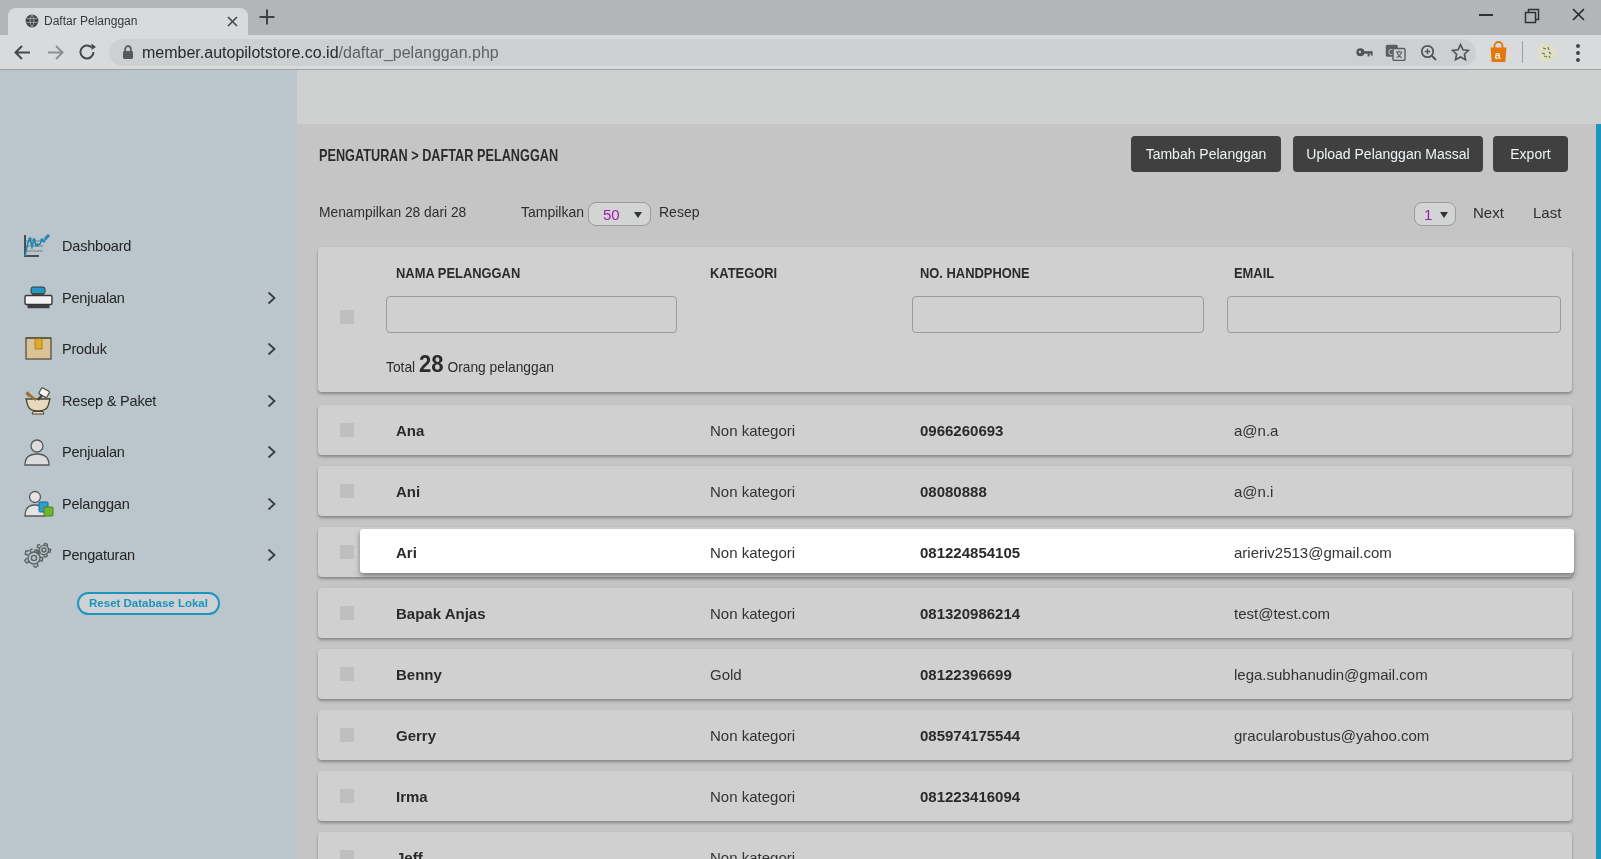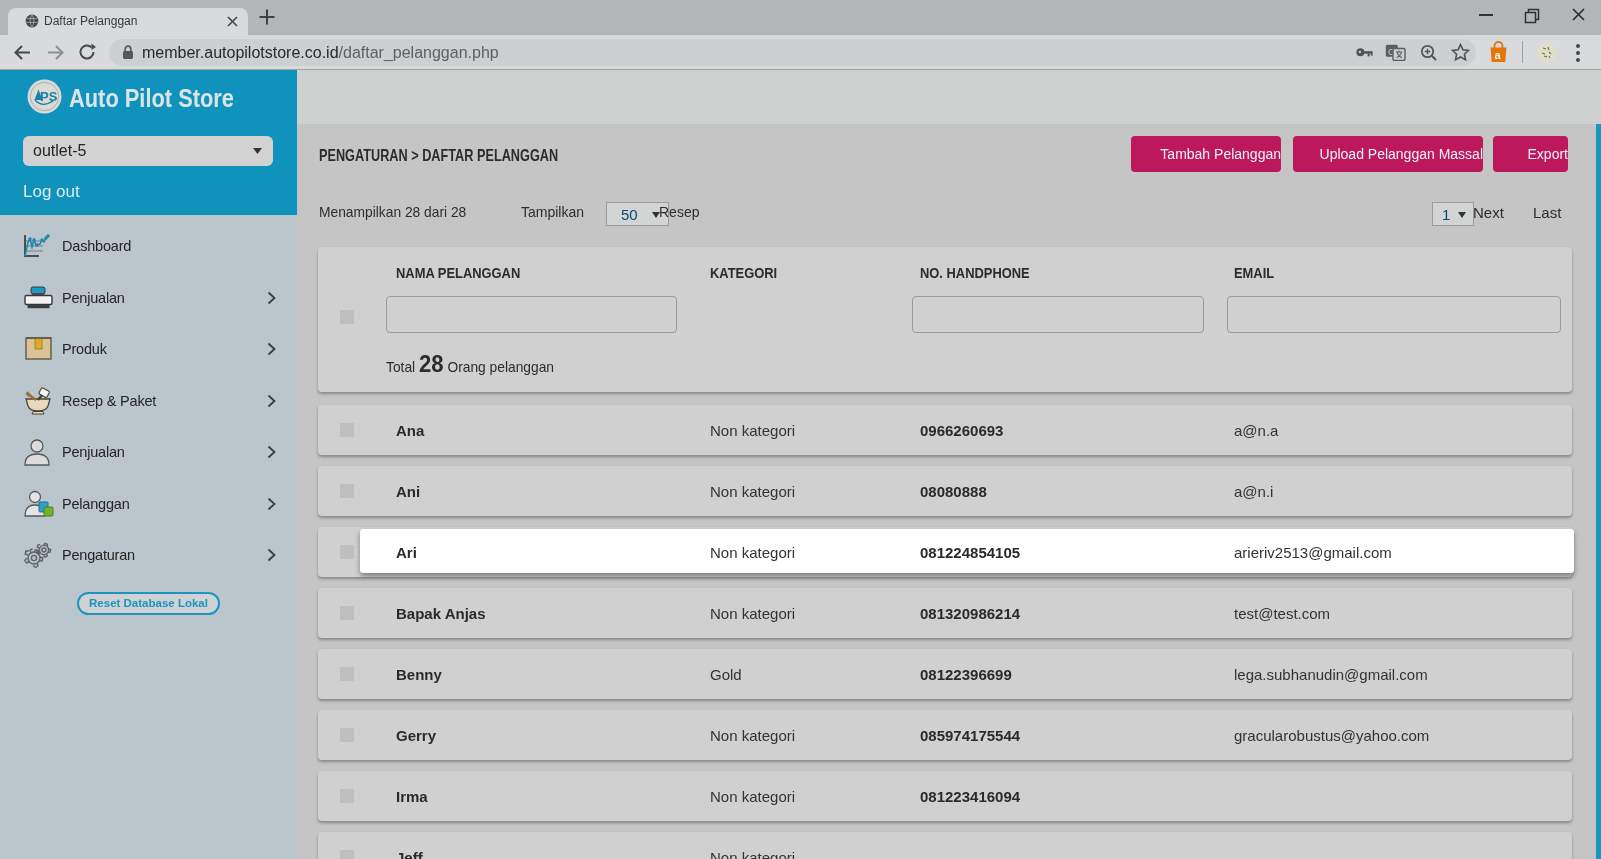--- a/index.html
+++ b/index.html
@@ -24,23 +24,23 @@
 #brand { position:absolute; left:69px; top:13px; color:#dce4e6; font-size:26px; font-weight:bold; transform:scaleX(0.84); transform-origin:0 0; white-space:nowrap; }
 .menuitem { position:absolute; left:0; width:297px; height:52px; }
 .mlabel { position:absolute; left:62px; top:50%; transform:translateY(-50%); font-size:14.5px; color:#252525; letter-spacing:-0.2px; }
 .chev { position:absolute; right:21px; top:50%; transform:translateY(-50%); }
 .micon { position:absolute; left:23px; top:50%; transform:translateY(-50%); }
 #resetbtn { position:absolute; left:77px; top:522px; width:143px; height:23px; border:2px solid #1c96c0; border-radius:12px; color:#1b93bd; font-size:11.5px; font-weight:bold; text-align:center; line-height:19px; background:#cfd2d4; }
 
 
 #content { position:absolute; left:297px; top:0; width:1304px; height:789px; }
 #crumb { position:absolute; left:22px; top:76px; font-size:16.5px; font-weight:bold; color:#2c2c2c; transform:scaleX(0.77); transform-origin:0 0; white-space:nowrap; }
-.tealbtn { position:absolute; top:66px; height:36px; background:#be185d; border-radius:4px; color:#eef4f6; font-size:14px; text-align:right; line-height:36px; }
+.tealbtn { position:absolute; top:66px; height:36px; background:#404040; border-radius:4px; color:#eef4f6; font-size:14px; text-align:center; line-height:36px; }
 #showline { position:absolute; left:22px; top:133px; font-size:15px; color:#2e2e2e; transform:scaleX(0.92); transform-origin:0 0; white-space:nowrap; }
-.selbox { border:1px solid #9b9b9b; background:#d3d4d4; border-radius:0; position:absolute; font-size:15px; color:#0c4a6e;margin-left:18px; }
+.selbox { border:1px solid #9b9b9b; background:#d3d4d4; border-radius:8px; position:absolute; font-size:15px; color:#a21caf; }
 
 .card { position:absolute; left:21px; width:1254px; background:#d0d0d0; border-radius:4px; box-shadow:0 2px 3px rgba(115,115,115,0.75); }
 .cb { position:absolute; left:22px; width:14px; height:14px; background:#bfbfbf; }
 .colname { left:78px; } .colkat { left:392px; } .colphone { left:602px; } .colemail { left:916px; }
 .hdr { position:absolute; top:17px; font-size:15px; font-weight:bold; color:#2c2c2c; transform:scaleX(0.86); transform-origin:0 0; white-space:nowrap; }
 .finput { position:absolute; top:49px; height:37px; border:1px solid #9b9b9b; border-radius:4px; background:transparent; }
 .rowtext { position:absolute; top:50%; transform:translateY(-50%); font-size:15px; color:#333; }
 .bold { font-weight:bold; color:#2a2a2a; }
 
 #scrollbar { position:absolute; left:1596px; top:54px; width:5px; height:735px; background:#1d96bd; }
@@ -123,34 +123,20 @@
     </svg>
   <svg style="position:absolute;left:1572px;top:7px;" width="12" height="22" viewBox="0 0 12 22">
       <circle cx="6" cy="4" r="2" fill="#45484b"></circle>
       <circle cx="6" cy="11" r="2" fill="#45484b"></circle>
       <circle cx="6" cy="18" r="2" fill="#45484b"></circle>
     </svg>
 </div>
 <div id="page">
   <div id="band"></div>
   <div id="sidebar">
-    <div id="sidehead">
-      <svg style="position:absolute;left:27px;top:9px;" width="35" height="35" viewBox="0 0 35 35">
-        <circle cx="17.5" cy="17.5" r="17" fill="#ddd9d3"></circle>
-        <circle cx="17.5" cy="17.5" r="14.2" fill="none" stroke="#9db6bd" stroke-width="1"></circle>
-        <polygon points="7.5,21 11.5,10.5 15.5,21" fill="#1583aa"></polygon>
-        <text x="13" y="21.5" font-size="13" font-weight="bold" fill="#1583aa" font-family="Liberation Sans">PS</text>
-        <path d="M8 21 Q15 29 26 22" stroke="#1583aa" stroke-width="1.2" fill="none"></path>
-      </svg>
-      <div id="brand">Auto Pilot Store</div>
-      <div id="outletsel">outlet-5<svg style="position:absolute;right:11px;top:12px;" width="9" height="6" viewBox="0 0 9 6">
-            <polygon points="0,0 9,0 4.5,6" fill="#333"></polygon>
-          </svg></div>
-      <div id="logout">Log out</div>
-    </div>
     <div id="menus">
       <div class="menuitem" style="top:150px;">
         <svg class="micon" width="34" height="24" viewBox="0 0 34 24">
           <path d="M2 1 L2 22 L16 22" stroke="#4a4f52" stroke-width="2" fill="none"></path>
           <line x1="3" y1="7" x2="20" y2="7" stroke="#7a7f82" stroke-width="1"></line>
           <line x1="3" y1="12" x2="20" y2="12" stroke="#7a7f82" stroke-width="1"></line>
           <line x1="3" y1="17" x2="20" y2="17" stroke="#7a7f82" stroke-width="1"></line>
           <polyline points="2,22 5,8 7,5 9,13 11,6 13,11 15,11 17,10 19,6 21,8 23,4 25,2" stroke="#1e87ad" stroke-width="1.6" fill="none"></polyline>
           <circle cx="7" cy="5" r="1.7" fill="#1e87ad"></circle>
             <circle cx="11" cy="6" r="1.7" fill="#1e87ad"></circle>

